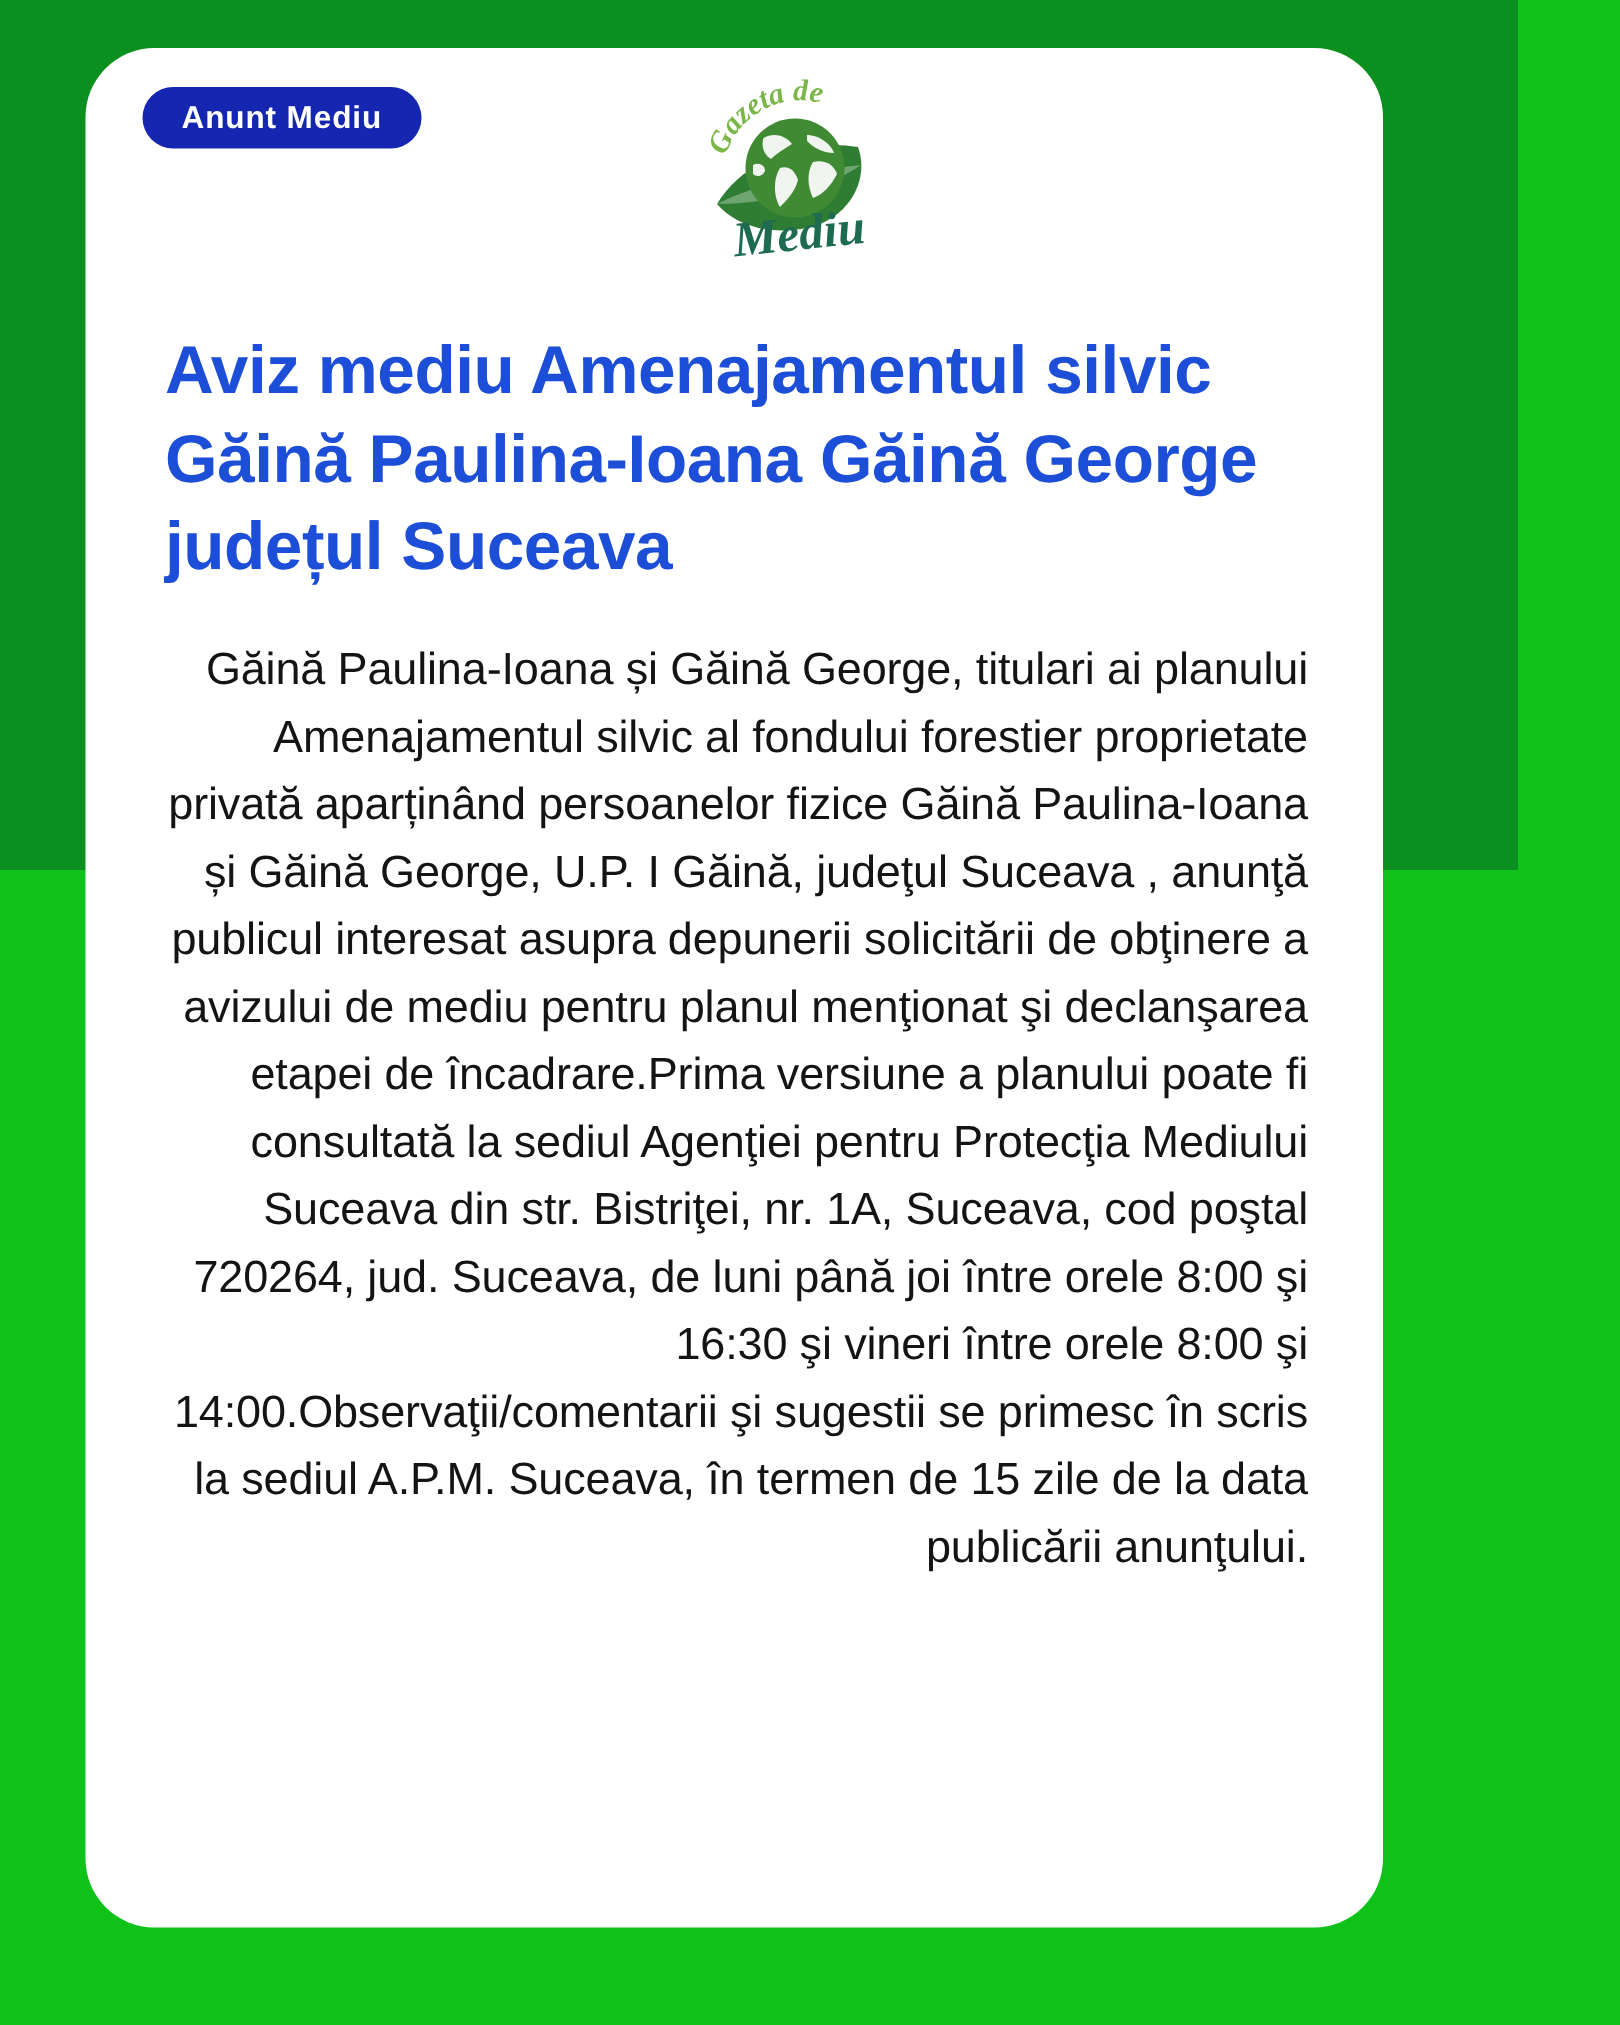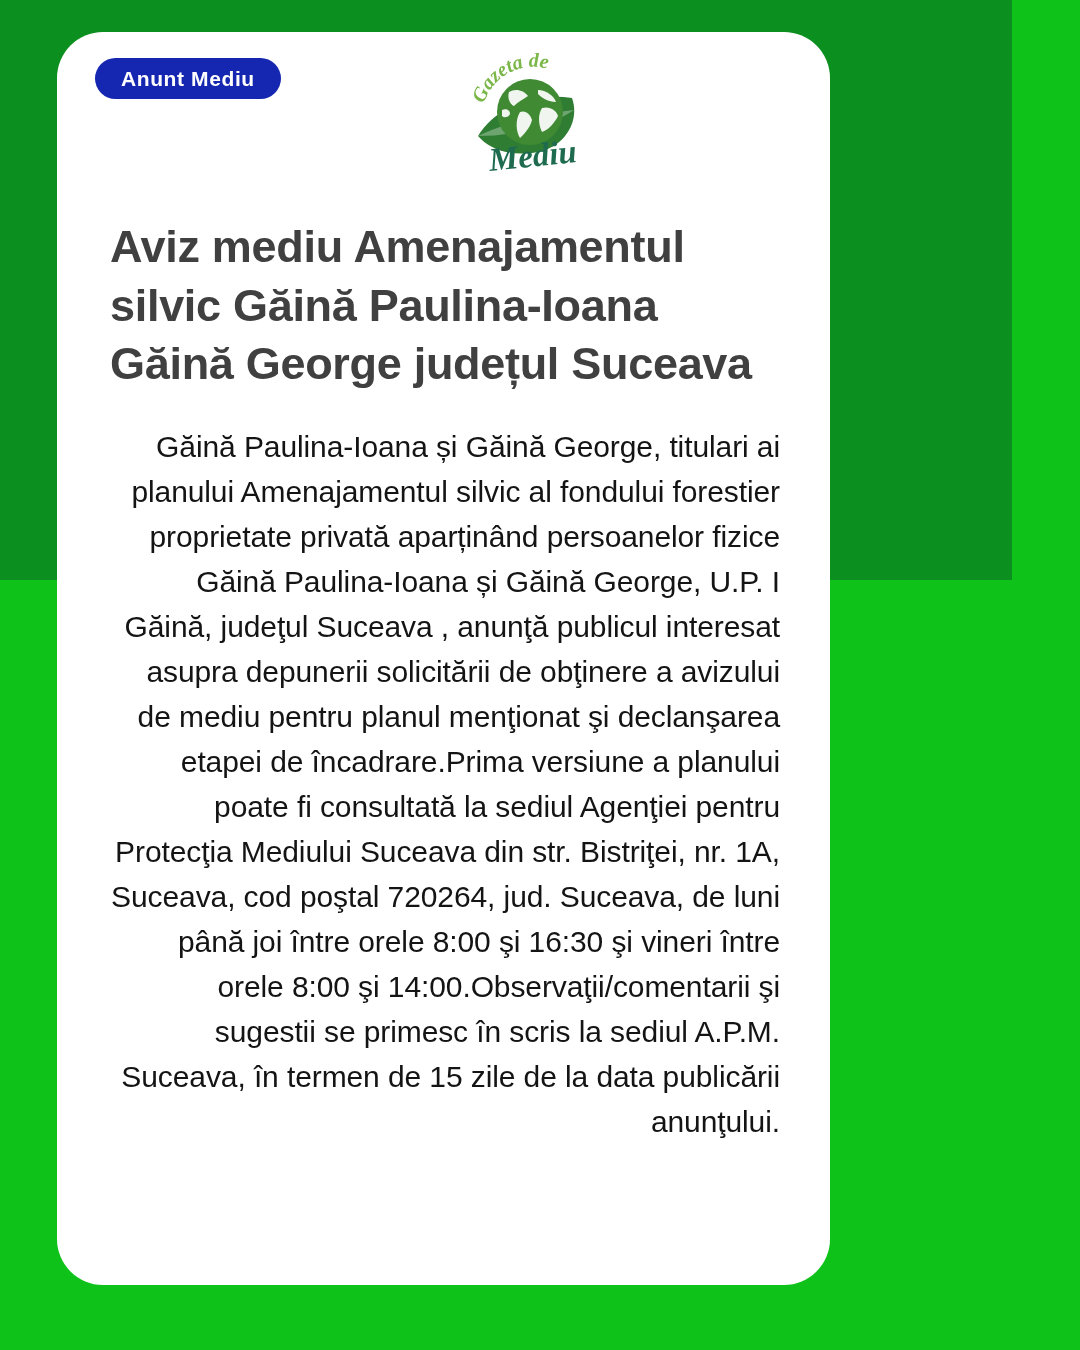--- a/index.html
+++ b/index.html
@@ -19,21 +19,21 @@
     position:absolute;
     left:0; top:0;
     width:1012px; height:580px;
     background:#0b8f1e;
   }
 
   
   .card {
     position:absolute;
     left:57px; top:32px;
-    width:773px; height:1253px;
+    width:865px; height:1253px;
     background:#ffffff;
     border-radius:46px;
     overflow:hidden;
   }
 
   
   .header {
     position:relative;
     height:150px;
   }
@@ -55,21 +55,21 @@
   .logo {
     position:absolute;
     left:405px; top:8px;
     width:140px; height:140px;
   }
   .logo svg { display:block; width:140px; height:140px; }
 
   
   .headline {
     margin:36px 50px 0 53px;
-    color:#404040;
+    color:#1d4ed8;
     font-size:45px;
     font-weight:700;
     line-height:1.30;
     letter-spacing:-0.3px;
   }
 
   
   .body-copy {
     margin:30px 50px 0 53px;
     color:#141414;

